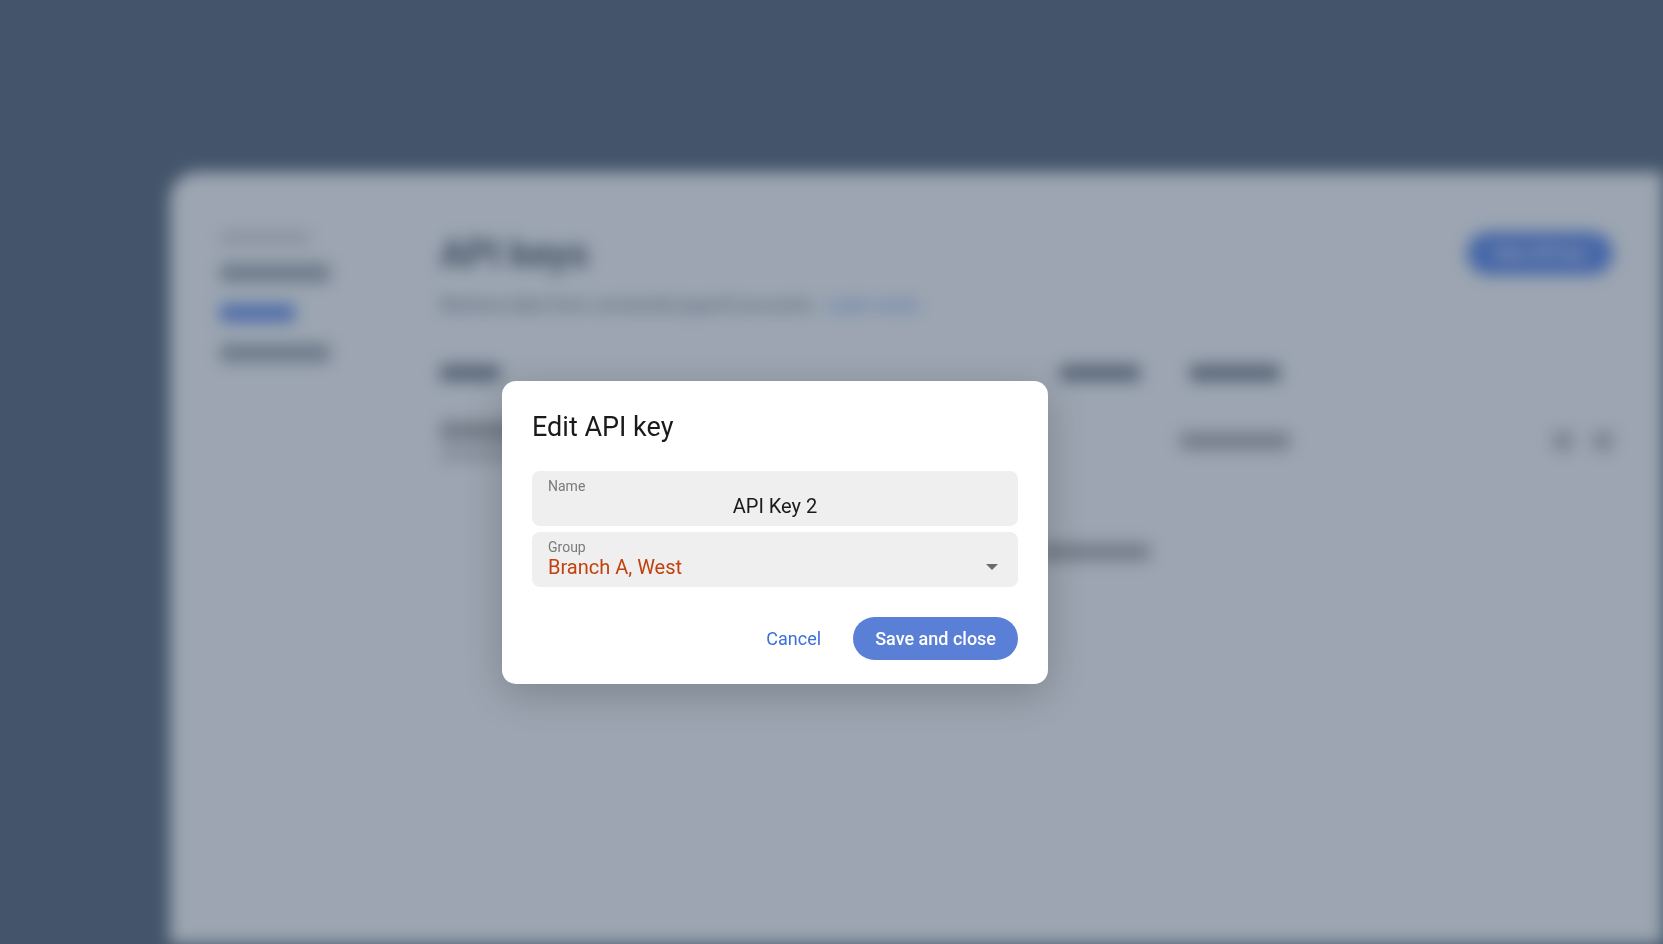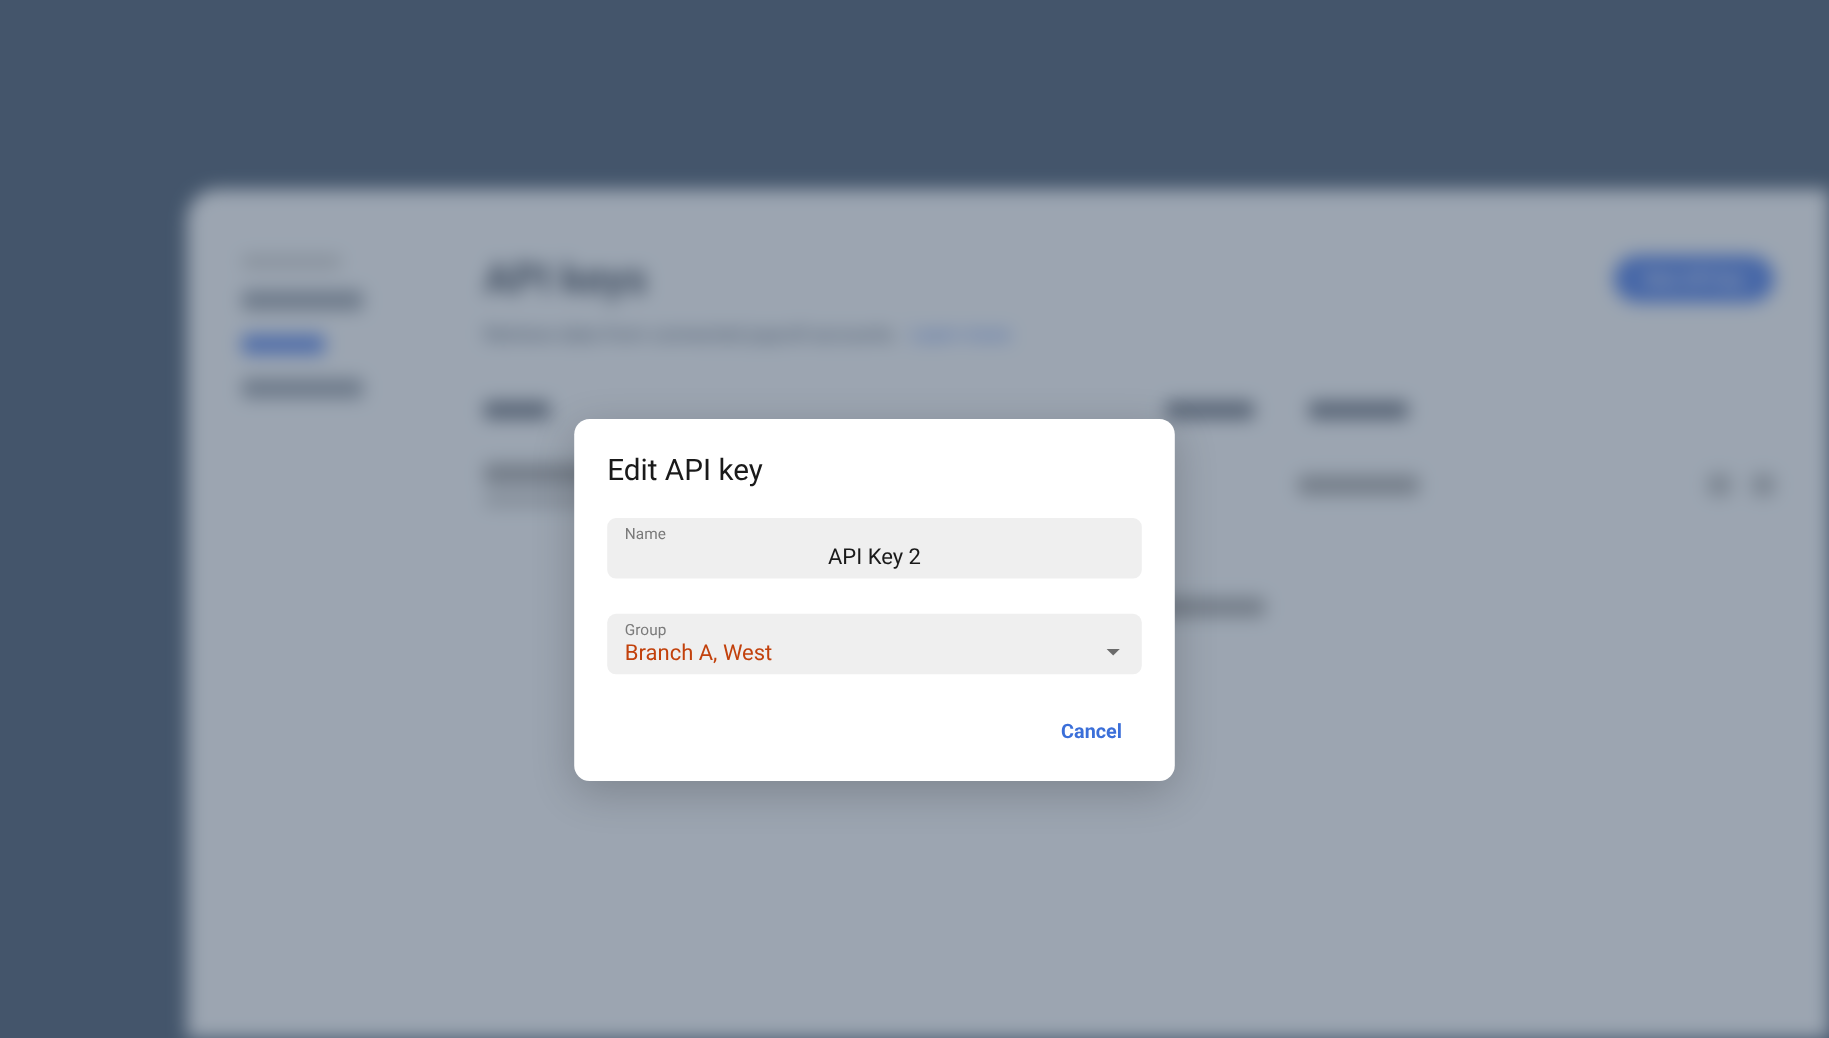--- a/index.html
+++ b/index.html
@@ -135,33 +135,33 @@
       justify-content: center;
     }
     .modal {
       background: #ffffff;
       border-radius: 14px;
       width: 546px;
       padding: 30px 30px 24px 30px;
       box-shadow: 0 10px 40px rgba(0,0,0,0.2);
       position: absolute;
       top: 381px;
-      left: 522px;
+      left: 502px;
     }
     .modal-title {
       font-size: 27px;
       font-weight: 400;
       color: #1a1a1a;
       margin-bottom: 28px;
     }
     .field {
       background: #efefef;
       border-radius: 8px;
       padding: 7px 16px 8px 16px;
-      margin-bottom: 32px;
+      margin-bottom: 6px;
       position: relative;
     }
     .field-label {
       font-size: 14px;
       color: #7a7a7a;
       margin-bottom: 0px;
     }
     .field-input {
       border: none;
       background: transparent;
@@ -194,21 +194,21 @@
       justify-content: flex-end;
       align-items: center;
       gap: 14px;
       margin-top: 30px;
     }
     .btn-cancel {
       background: transparent;
       border: none;
       color: #3b6fd9;
       font-size: 18px;
-      font-weight: 700;
+      font-weight: 400;
       padding: 10px 18px;
       cursor: pointer;
       font-family: inherit;
     }
     .btn-primary {
       background: #5a7fd6;
       border: none;
       color: #ffffff;
       font-size: 18px;
       font-weight: 500;
@@ -282,15 +282,16 @@
     <div class="field">
       <div class="field-label">Group</div>
       <div class="field-select">
         <span class="field-value">Branch A, West</span>
         <span class="chevron-down"></span>
       </div>
     </div>
 
     <div class="modal-actions">
       <button class="btn-cancel">Cancel</button>
+      <button class="btn-primary">Save and close</button>
     </div>
   </div>
 </div>
 
 </body></html>

